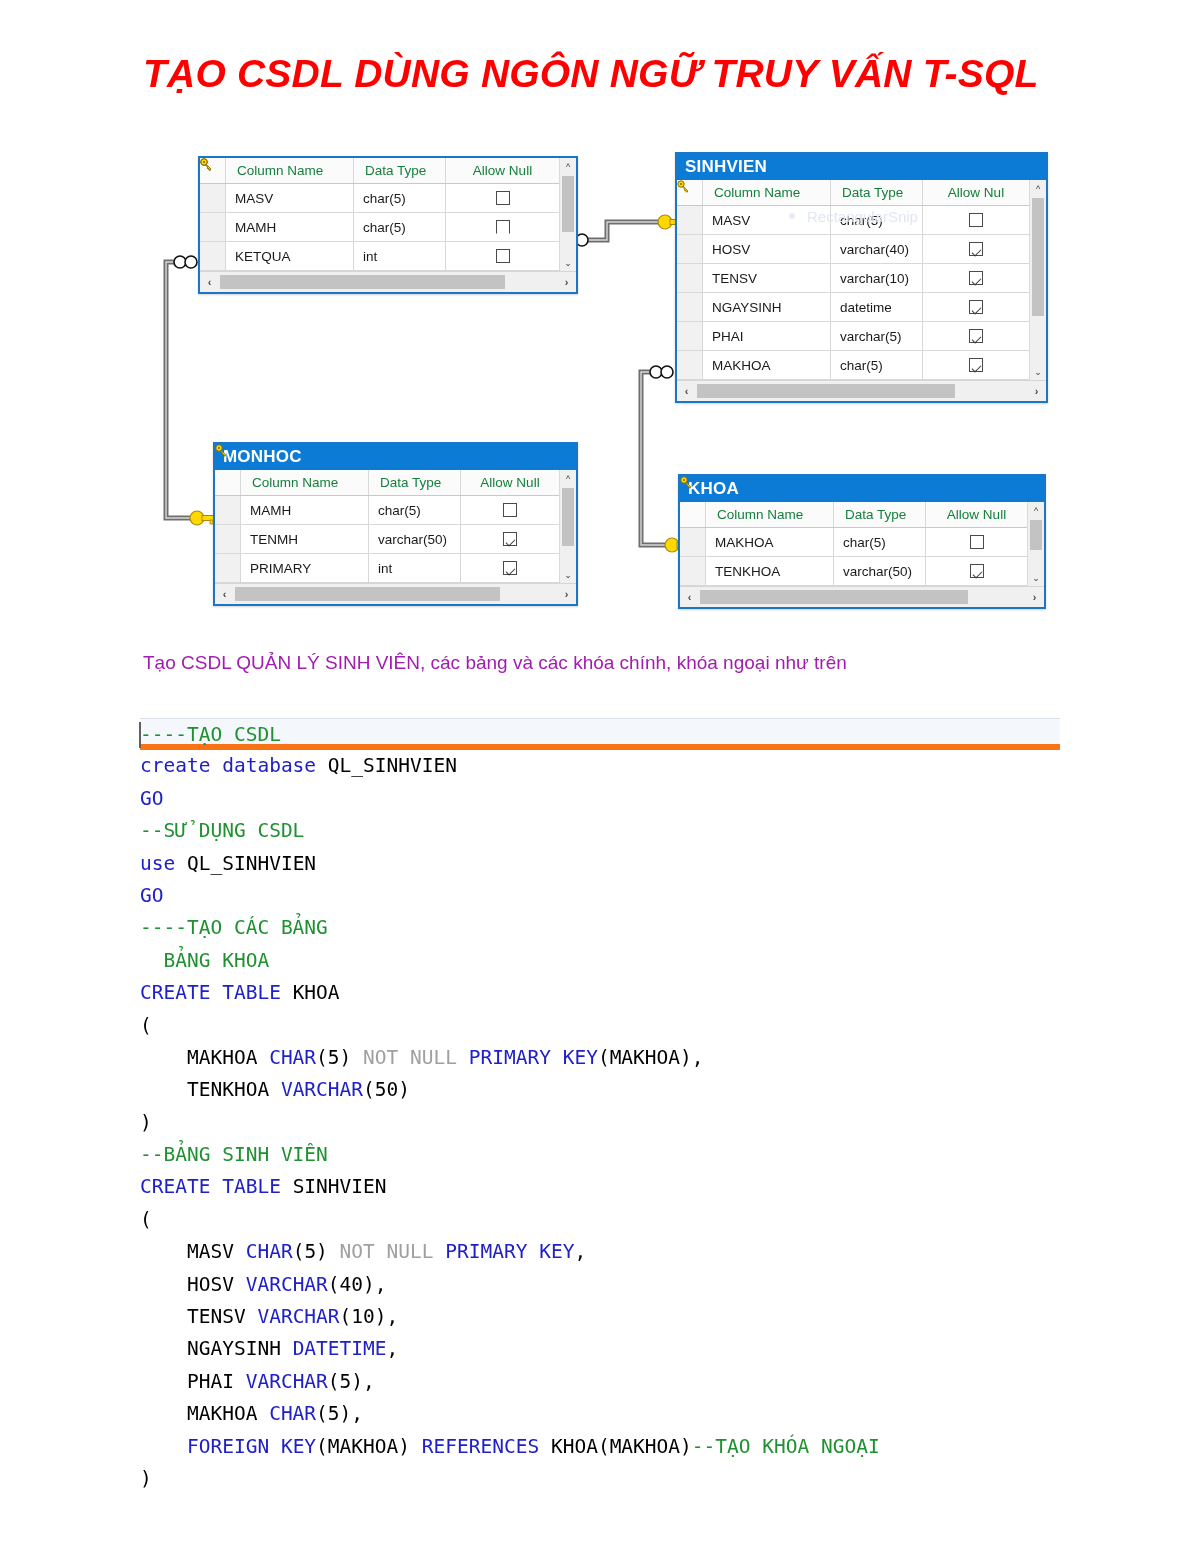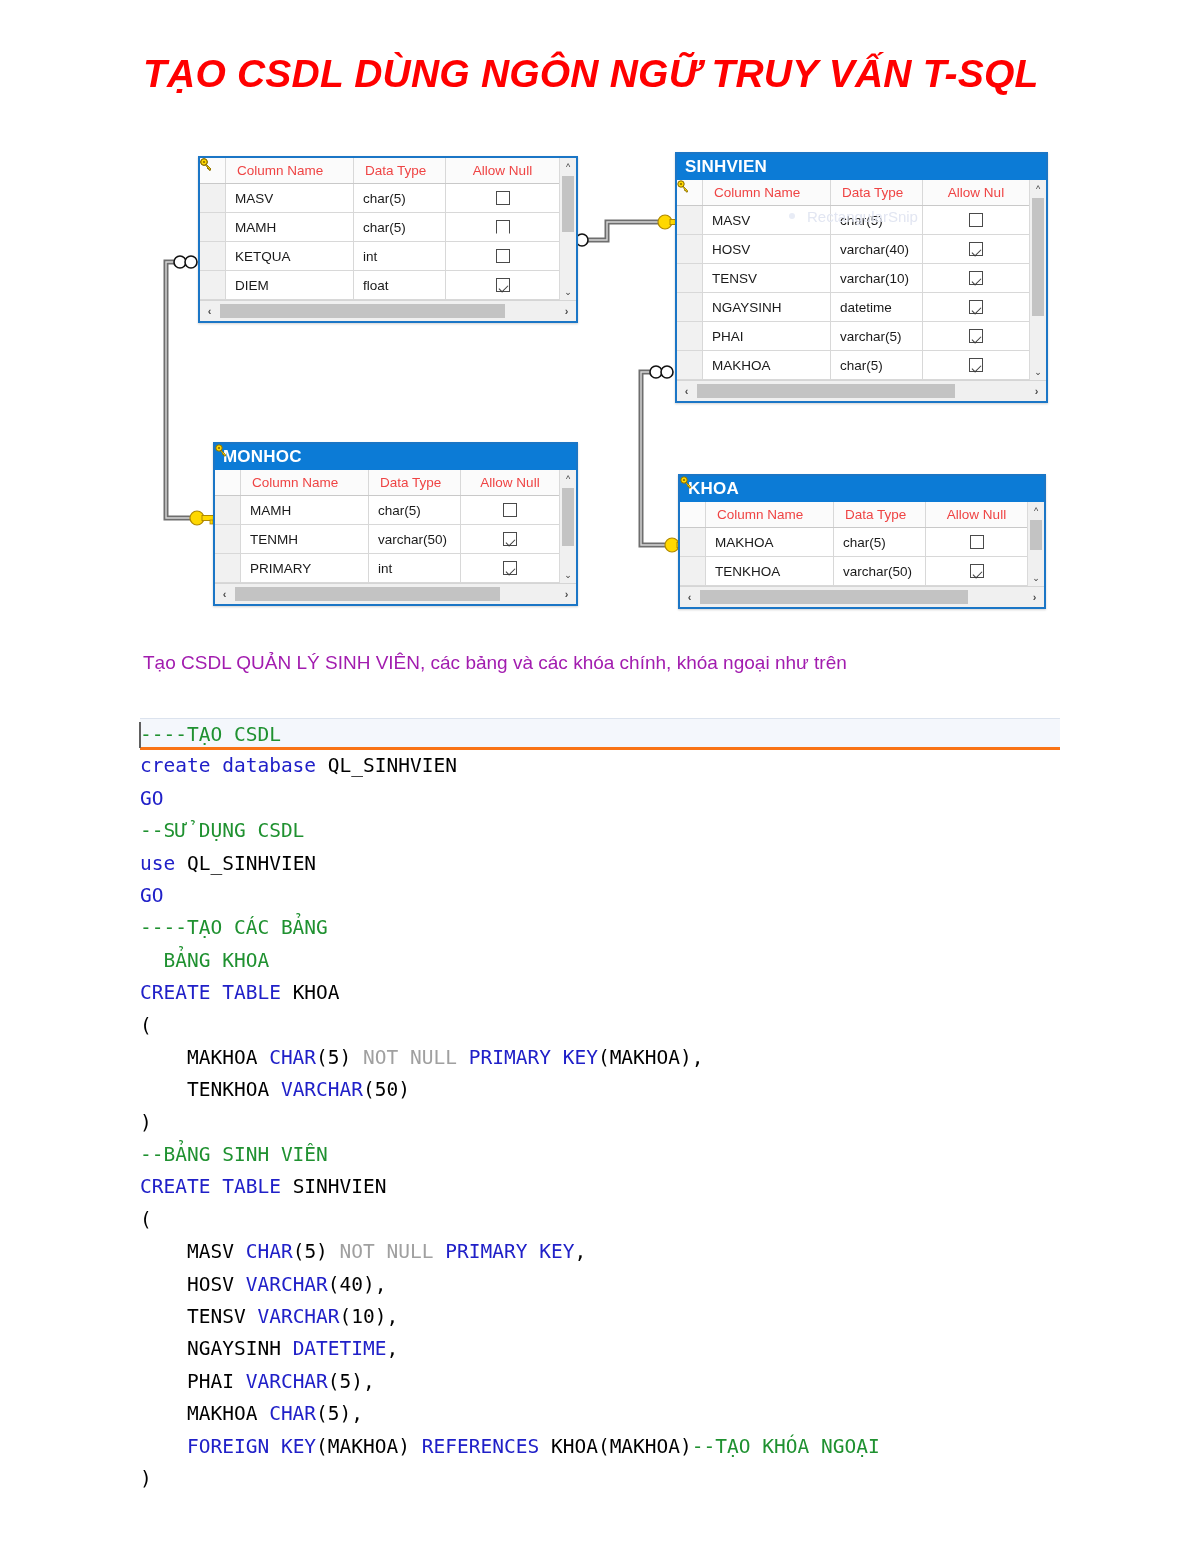--- a/index.html
+++ b/index.html
@@ -58,21 +58,21 @@
     height: 29px;
     border-bottom: 1px solid #D8D8D8;
     font-size: 13.5px;
     color: #1a1a1a;
   }
   .row.hdr {
     height: 26px;
     background: #FBFBFB;
     border-bottom: 1px solid #C9C9C9;
     font-size: 13.5px;
-    color: #ef4444;
+    color: #15803d;
   }
   .c-key {
     width: 26px;
     min-width: 26px;
     background: #F1F1F1;
     border-right: 1px solid #D8D8D8;
     display: flex; align-items: center; justify-content: center;
   }
   .row.hdr .c-key { background: #FBFBFB; }
   .c-name {
@@ -196,21 +196,21 @@
     font-family: "DejaVu Sans Mono", monospace;
     font-size: 19.5px;
     line-height: 32.4px;
     color: #000000;
     white-space: pre;
   }
   .code-line { height: 32.4px; white-space: pre; }
   .code-line.active {
     background: #F4F7FC;
     border-top: 1px solid #DCE3EE;
-    border-bottom: 3px solid #f97316;
+    border-bottom: 6px solid #f97316;
     position: relative;
   }
   .caret {
     position: absolute;
     left: -1px; top: 3px;
     width: 2px; height: 26px;
     background: #606060;
   }
   .kw   { color: #2020C8; }
   .cmt  { color: #1F9130; }
@@ -309,28 +309,20 @@
                 <circle cx="4" cy="4" r="1.1" fill="#8A6D00"></circle>
                 <path d="M6 6 L10.5 10.5 L10.5 12 L9 12 L9 10.5 L7.5 10.5 L7.5 9 L6.2 7.7 Z" fill="#FFD800" stroke="#8A6D00" stroke-width="0.8"></path>
               </svg>
           </div>
           <div class="c-name">KETQUA</div>
           <div class="c-type">int</div>
           <div class="c-null">
               <span class="cb"></span>
             </div>
         </div>
-        <div class="row">
-          <div class="c-key"></div>
-          <div class="c-name">DIEM</div>
-          <div class="c-type">float</div>
-          <div class="c-null">
-              <span class="cb checked"></span>
-            </div>
-        </div>
       </div>
       <div class="vscroll">
         <div class="vs-arrow">^</div>
         <div class="vs-thumb" style="top:18px; height:56px;"></div>
         <div class="vs-arrow" style="position:absolute; bottom:0;">⌄</div>
       </div>
     </div>
     <div class="hscroll">
       <div class="hs-arrow">‹</div>
       <div class="hs-thumb" style="width:285px;"></div>

